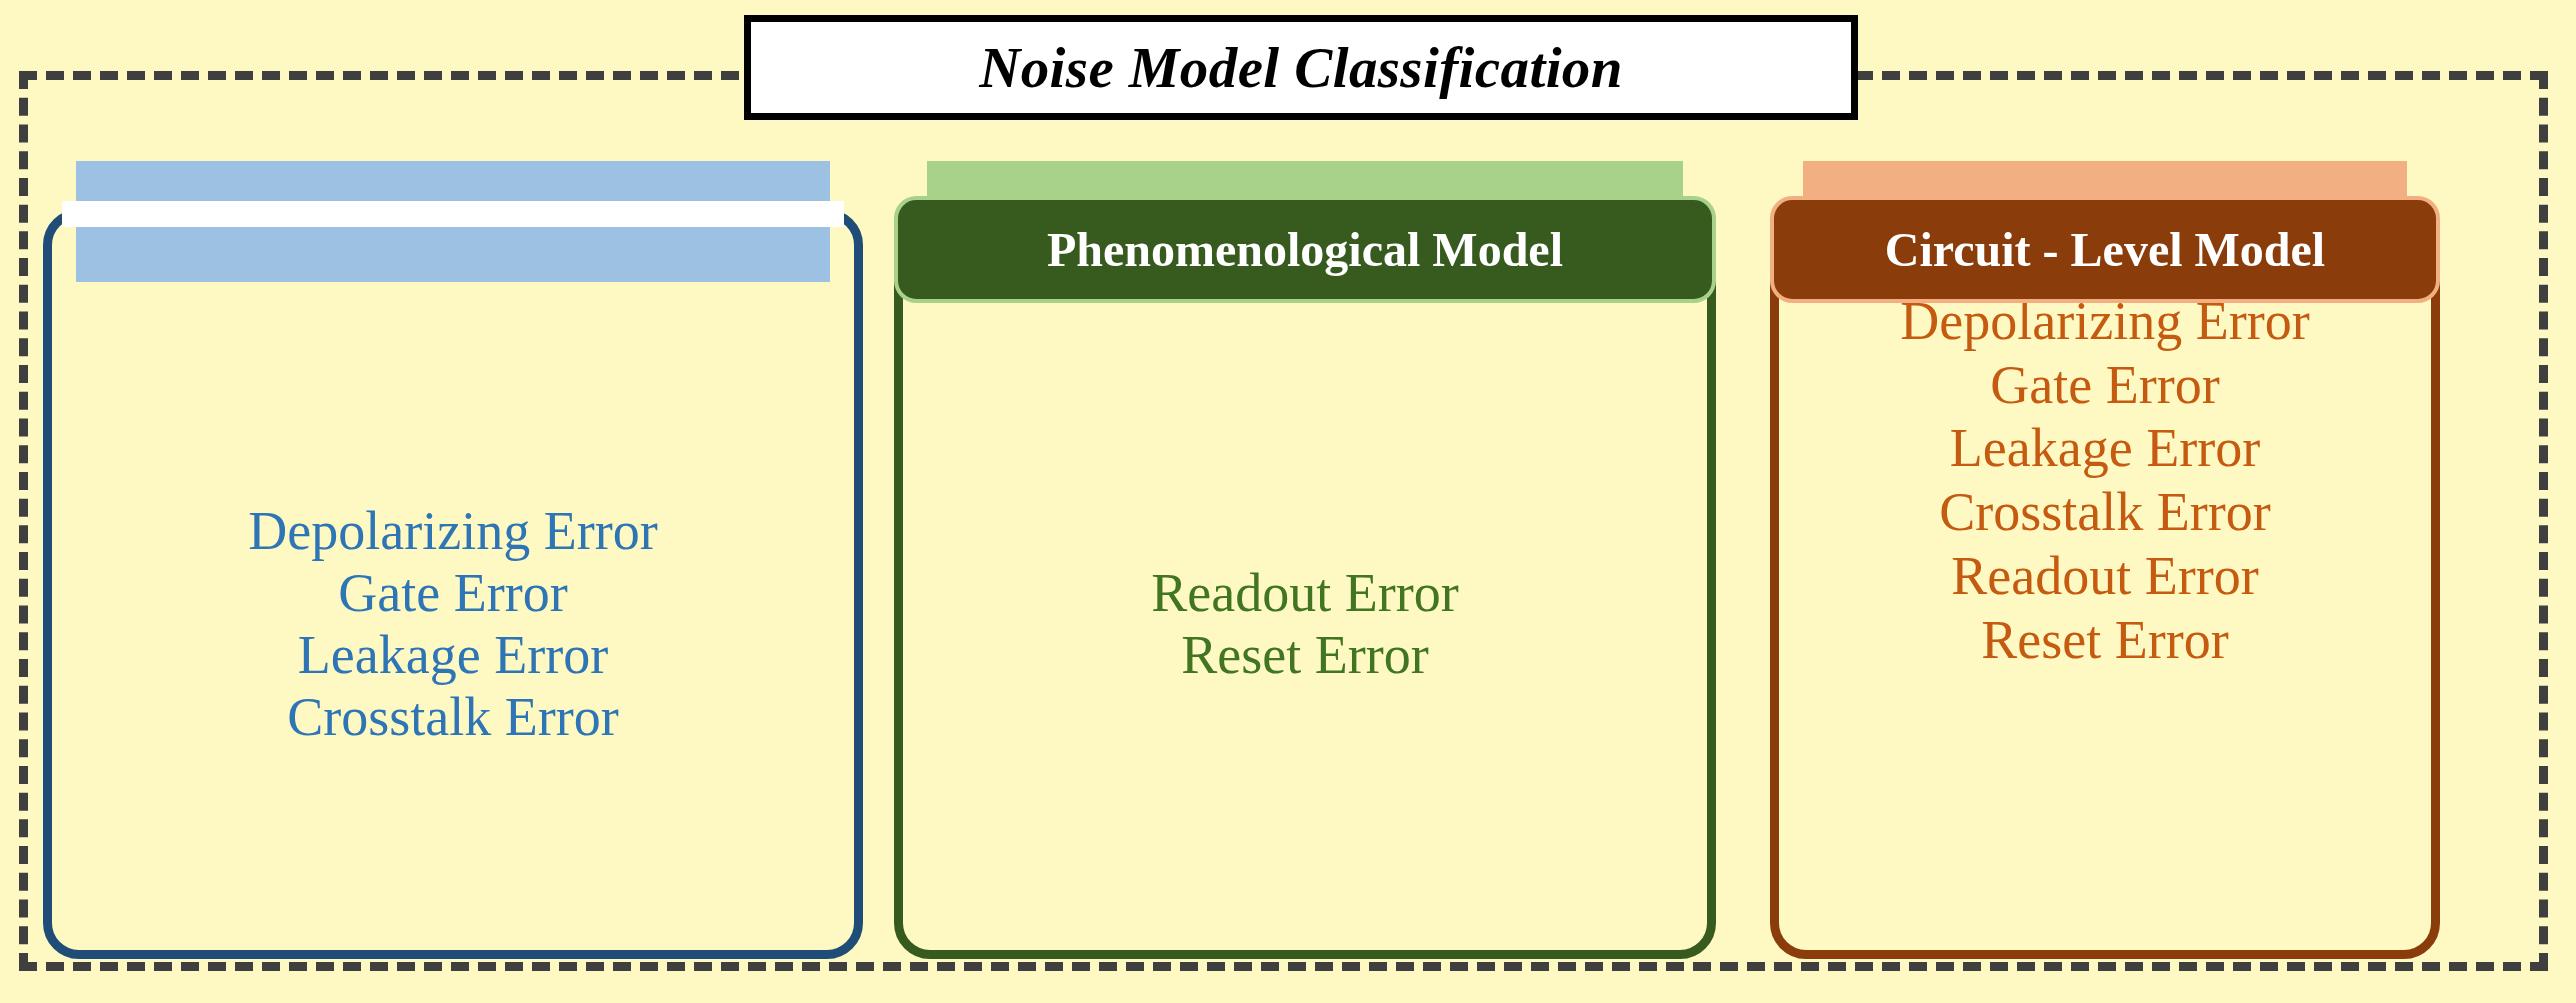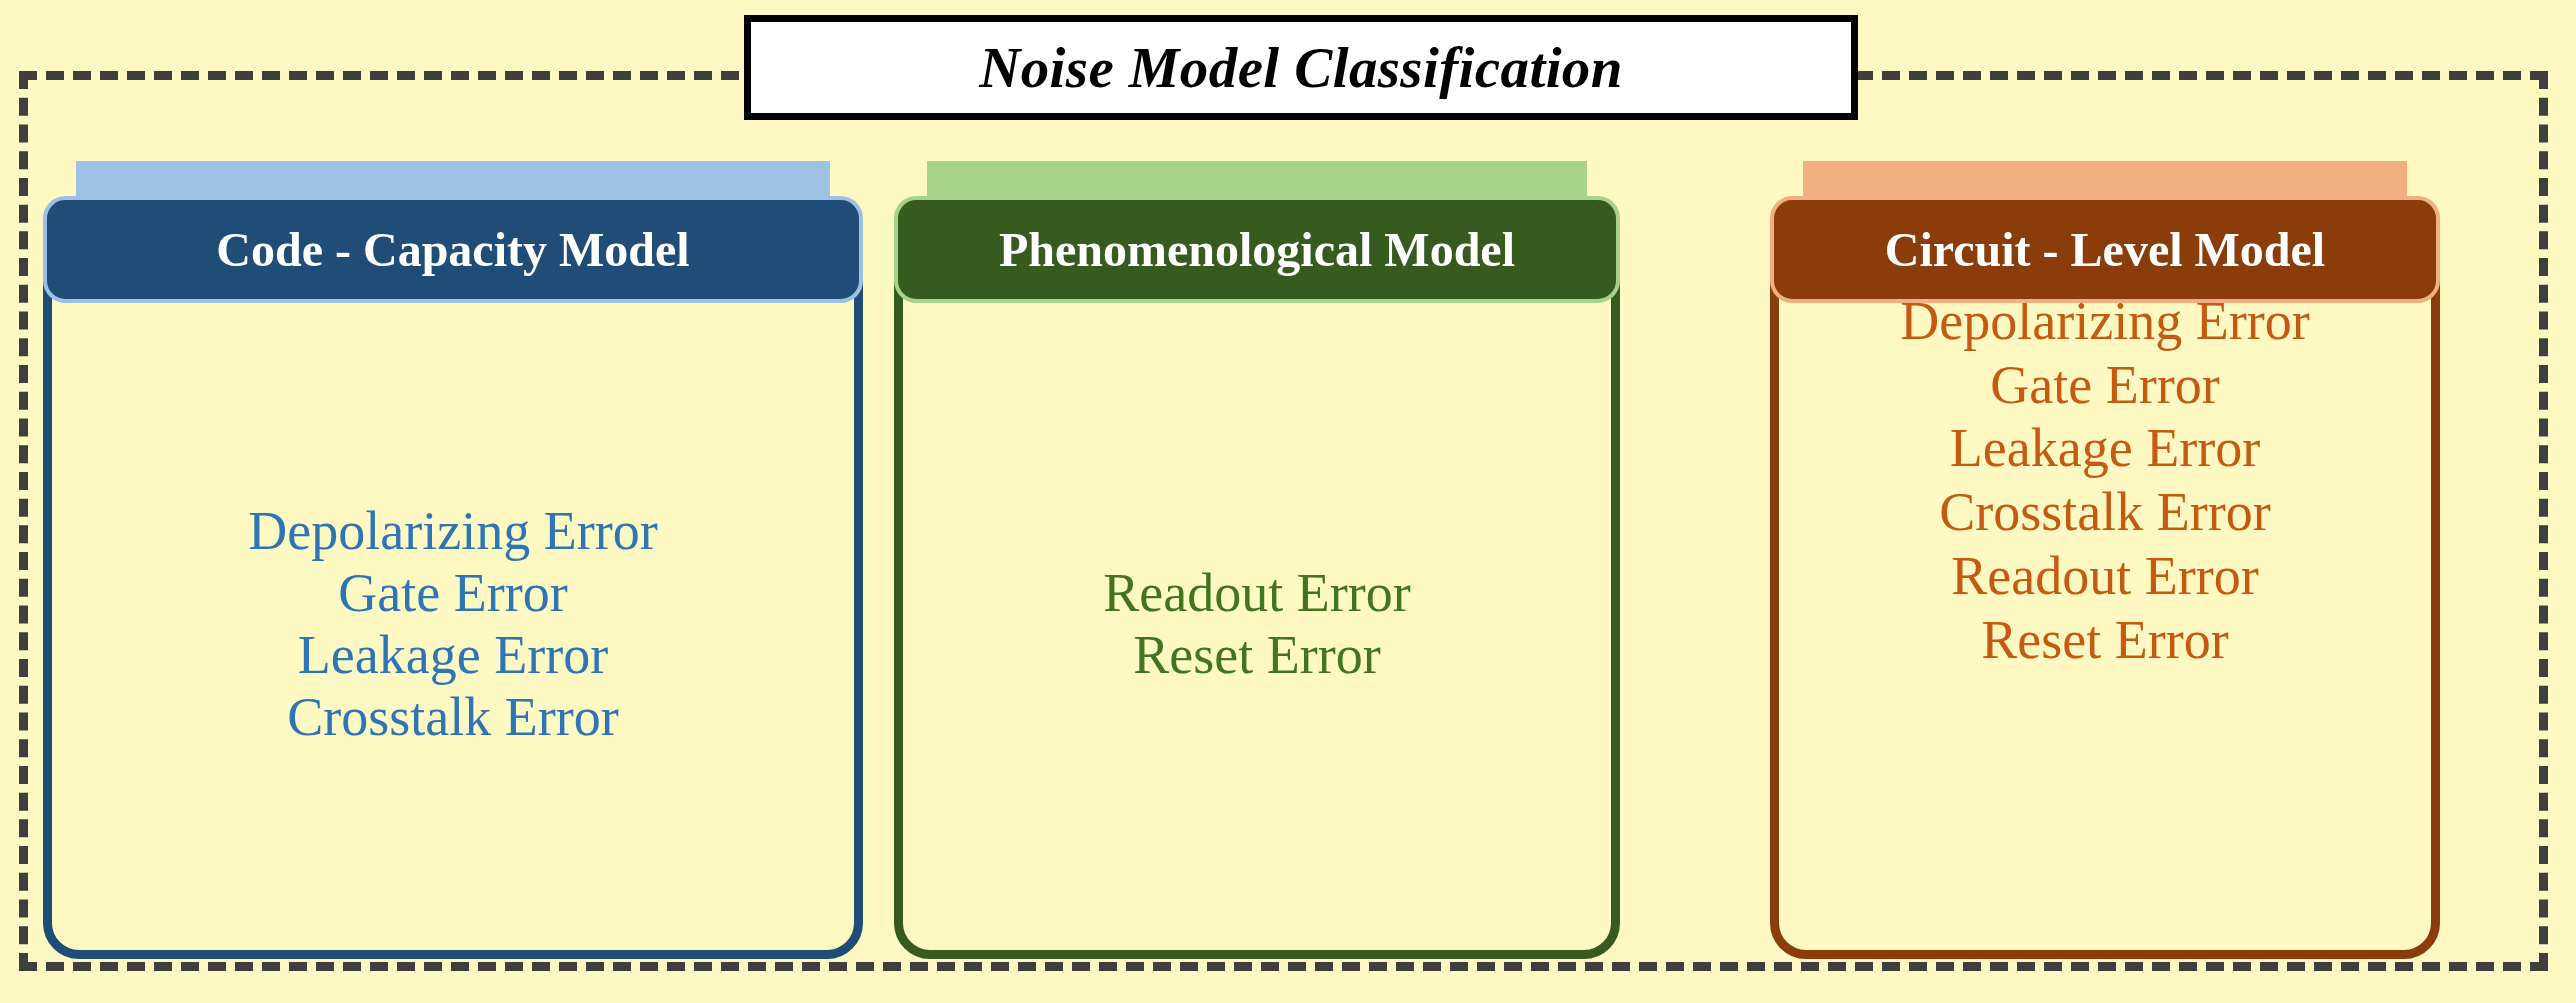--- a/index.html
+++ b/index.html
@@ -59,21 +59,21 @@
   }
 
   
   .column {
     position: absolute;
     top: 161px;
     height: 798px;
     z-index: 10;
   }
   #col-0 { left: 43px;   width: 820px; }
-  #col-1 { left: 894px; width: 726px; }
+  #col-1 { left: 894px; width: 822px; }
   #col-2 { left: 1770px; width: 670px; }
 
   
   .backing {
     position: absolute;
     left: 33px;
     right: 33px;
     top: 0;
     height: 121px;
     z-index: 1;
@@ -177,23 +177,20 @@
   <div class="dashed-frame"></div>
 
   <div class="title-plate">
     <span class="title-text">Noise Model Classification</span>
   </div>
 
   <div class="column" id="col-0">
     <div class="backing"></div>
     <div class="card-body"></div>
     <div class="notch"></div>
-    <div class="header-badge">
-      <span class="header-label">Code - Capacity Model</span>
-    </div>
     <div class="item-list">
       <div class="item">Depolarizing Error</div>
       <div class="item">Gate Error</div>
       <div class="item">Leakage Error</div>
       <div class="item">Crosstalk Error</div>
     </div>
   </div>
 
   <div class="column" id="col-1">
     <div class="backing"></div>

